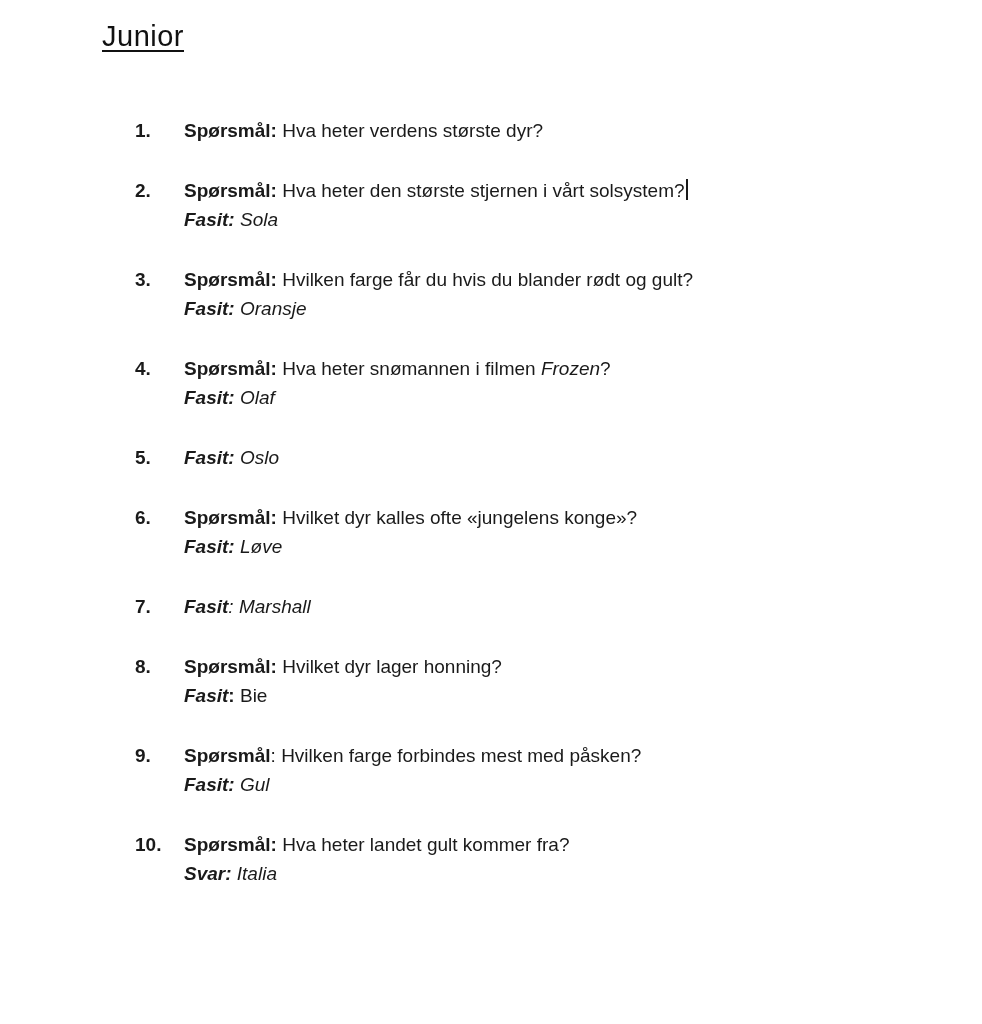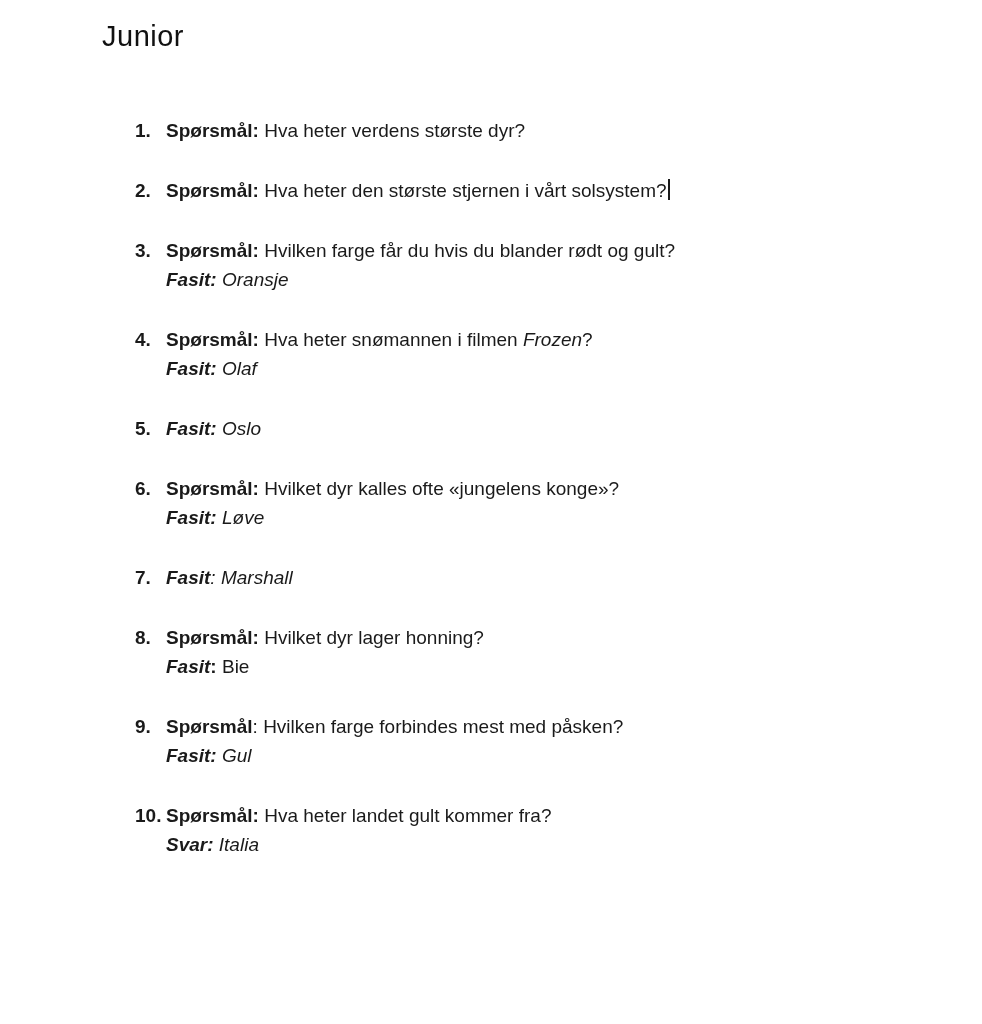--- a/index.html
+++ b/index.html
@@ -16,41 +16,42 @@
     width: 982px;
     height: 1024px;
     background: #ffffff;
     box-sizing: border-box;
   }
   .doc-title {
     margin: 20px 0 0 102px;
     font-size: 29px;
     font-weight: 400;
     letter-spacing: 0.5px;
+    text-decoration: underline;
     text-underline-offset: 4px;
     text-decoration-thickness: 2px;
     color: #111111;
   }
   .quiz-list {
     margin-top: 63px;
     padding-left: 135px;
   }
   .quiz-item {
     display: flex;
     align-items: flex-start;
     font-size: 19px;
     line-height: 29px;
     margin-bottom: 31px;
   }
   .num {
     font-weight: 700;
     width: 31px;
     flex: 0 0 31px;
   }
-  .lines { flex: 1; }
+  .lines { flex: 1; margin-left: 18px; }
   .line { white-space: pre-wrap; }
   .b  { font-weight: 700; }
   .i  { font-style: italic; }
   .bi { font-weight: 700; font-style: italic; }
   .caret {
     display: inline-block;
     width: 2px;
     height: 21px;
     background: #1a1a1a;
     vertical-align: -3px;
@@ -66,20 +67,21 @@
       <div class="quiz-item">
         <span class="num">1.</span>
         <div class="lines">
           <div class="line"><span class="b">Spørsmål:</span><span> Hva heter verdens største dyr?</span></div>
         </div>
       </div>
       <div class="quiz-item">
         <span class="num">2.</span>
         <div class="lines">
           <div class="line"><span class="b">Spørsmål:</span><span> Hva heter den største stjernen i vårt solsystem?</span><span class="caret"></span></div>
+          <div class="line"><span class="bi">Fasit:</span><span class="i"> Sola</span></div>
         </div>
       </div>
       <div class="quiz-item">
         <span class="num">3.</span>
         <div class="lines">
           <div class="line"><span class="b">Spørsmål:</span><span> Hvilken farge får du hvis du blander rødt og gult?</span></div>
           <div class="line"><span class="bi">Fasit:</span><span class="i"> Oransje</span></div>
         </div>
       </div>
       <div class="quiz-item">

